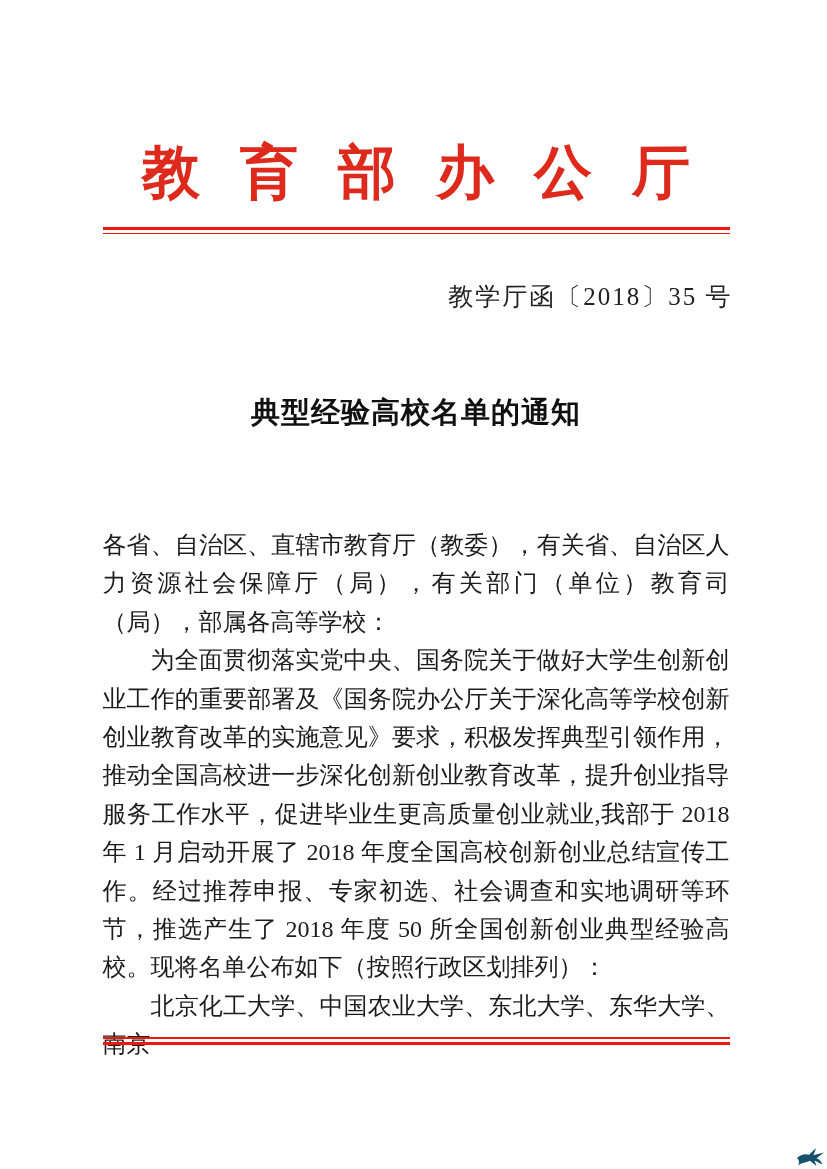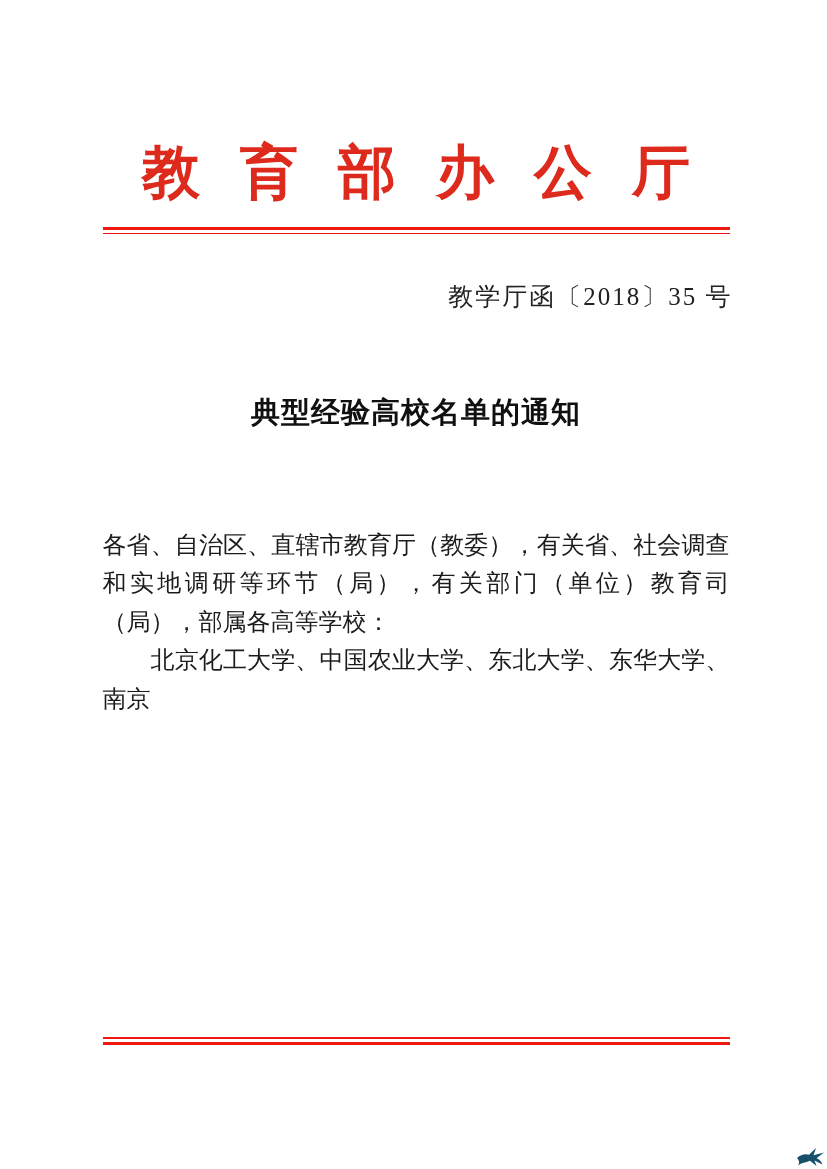--- a/index.html
+++ b/index.html
@@ -101,21 +101,22 @@
     <div class="bar-thin"></div>
   </div>
 
   <div class="doc-number">教学厅函〔2018〕35 号</div>
 
   <div class="doc-title">
     <div>典型经验高校名单的通知</div>
   </div>
 
   <div class="doc-body">
-    <p>各省、自治区、直辖市教育厅（教委），有关省、社会调查和实地调研等环节（局），有关部门（单位）教育司（局），部属各高等学校：</p>
+    <p>各省、自治区、直辖市教育厅（教委），有关省、自治区人力资源社会保障厅（局），有关部门（单位）教育司（局），部属各高等学校：</p>
+    <p class="indent">为全面贯彻落实党中央、国务院关于做好大学生创新创业工作的重要部署及《国务院办公厅关于深化高等学校创新创业教育改革的实施意见》要求，积极发挥典型引领作用，推动全国高校进一步深化创新创业教育改革，提升创业指导服务工作水平，促进毕业生更高质量创业就业,我部于 2018 年 1 月启动开展了 2018 年度全国高校创新创业总结宣传工作。经过推荐申报、专家初选、社会调查和实地调研等环节，推选产生了 2018 年度 50 所全国创新创业典型经验高校。现将名单公布如下（按照行政区划排列）：</p>
     <p class="indent">北京化工大学、中国农业大学、东北大学、东华大学、南京</p>
   </div>
 
   <div class="rule-bottom">
     <div class="bar-thin"></div>
     <div class="bar-gap"></div>
     <div class="bar-thick"></div>
   </div>
 
   <svg class="watermark" viewBox="0 0 30 22" aria-hidden="true">

